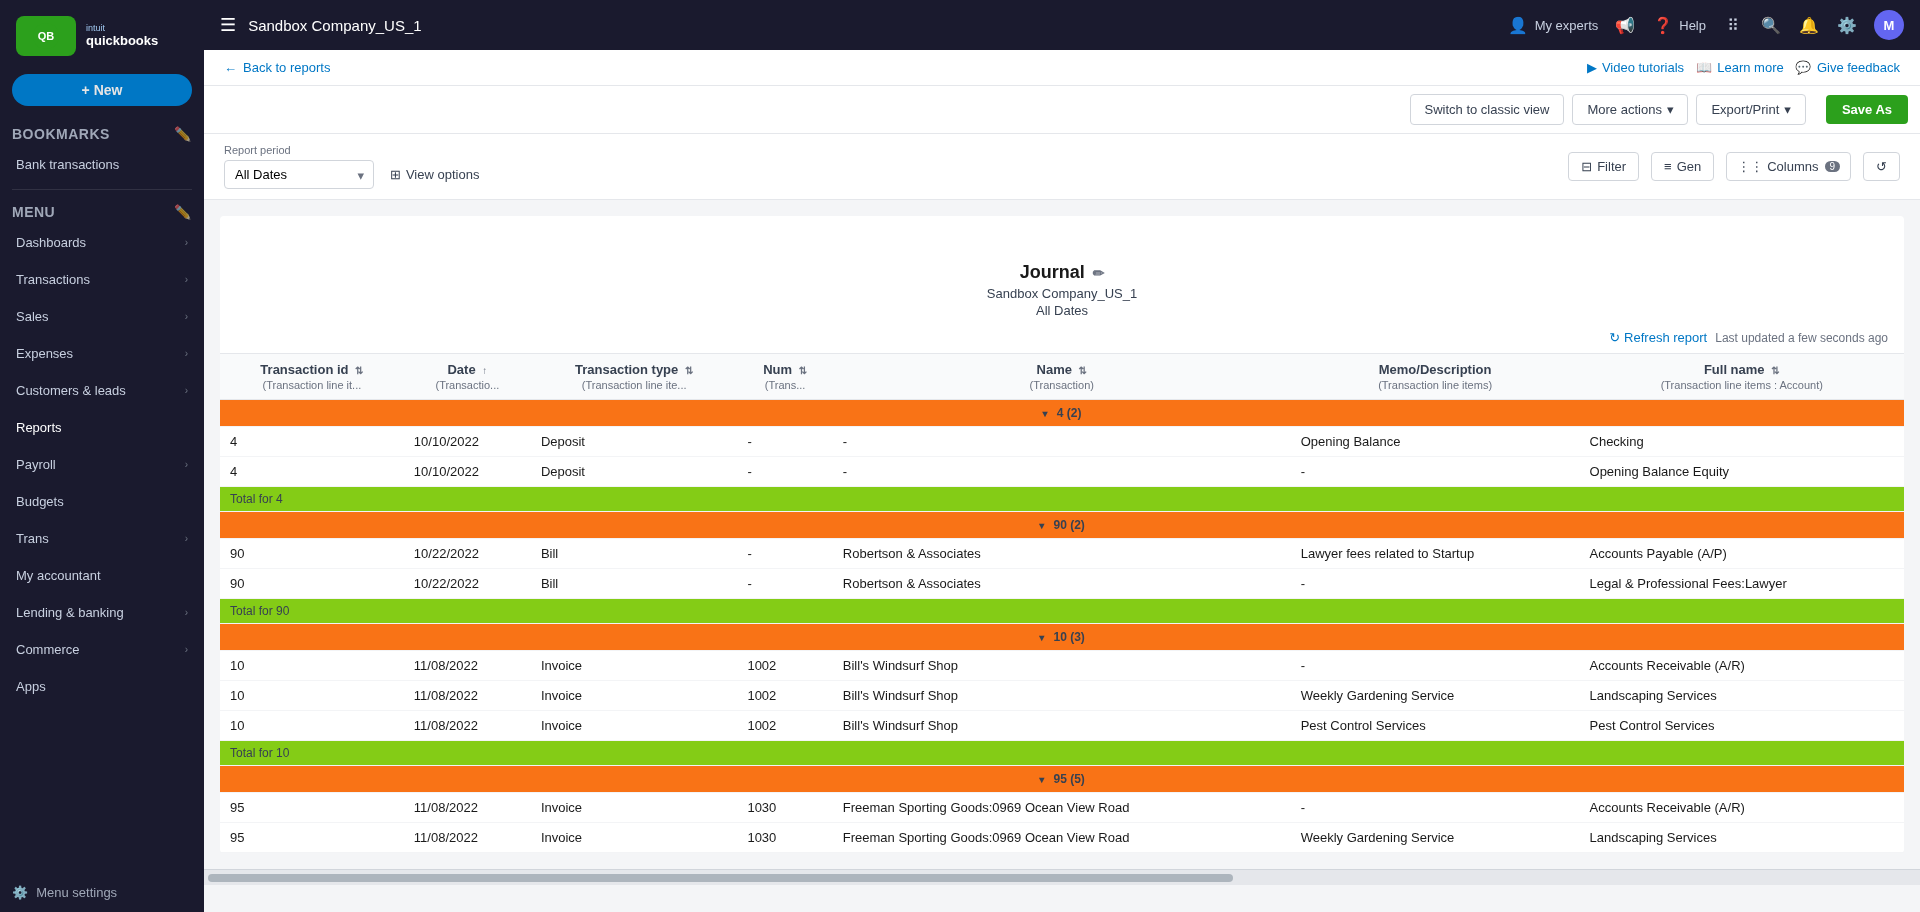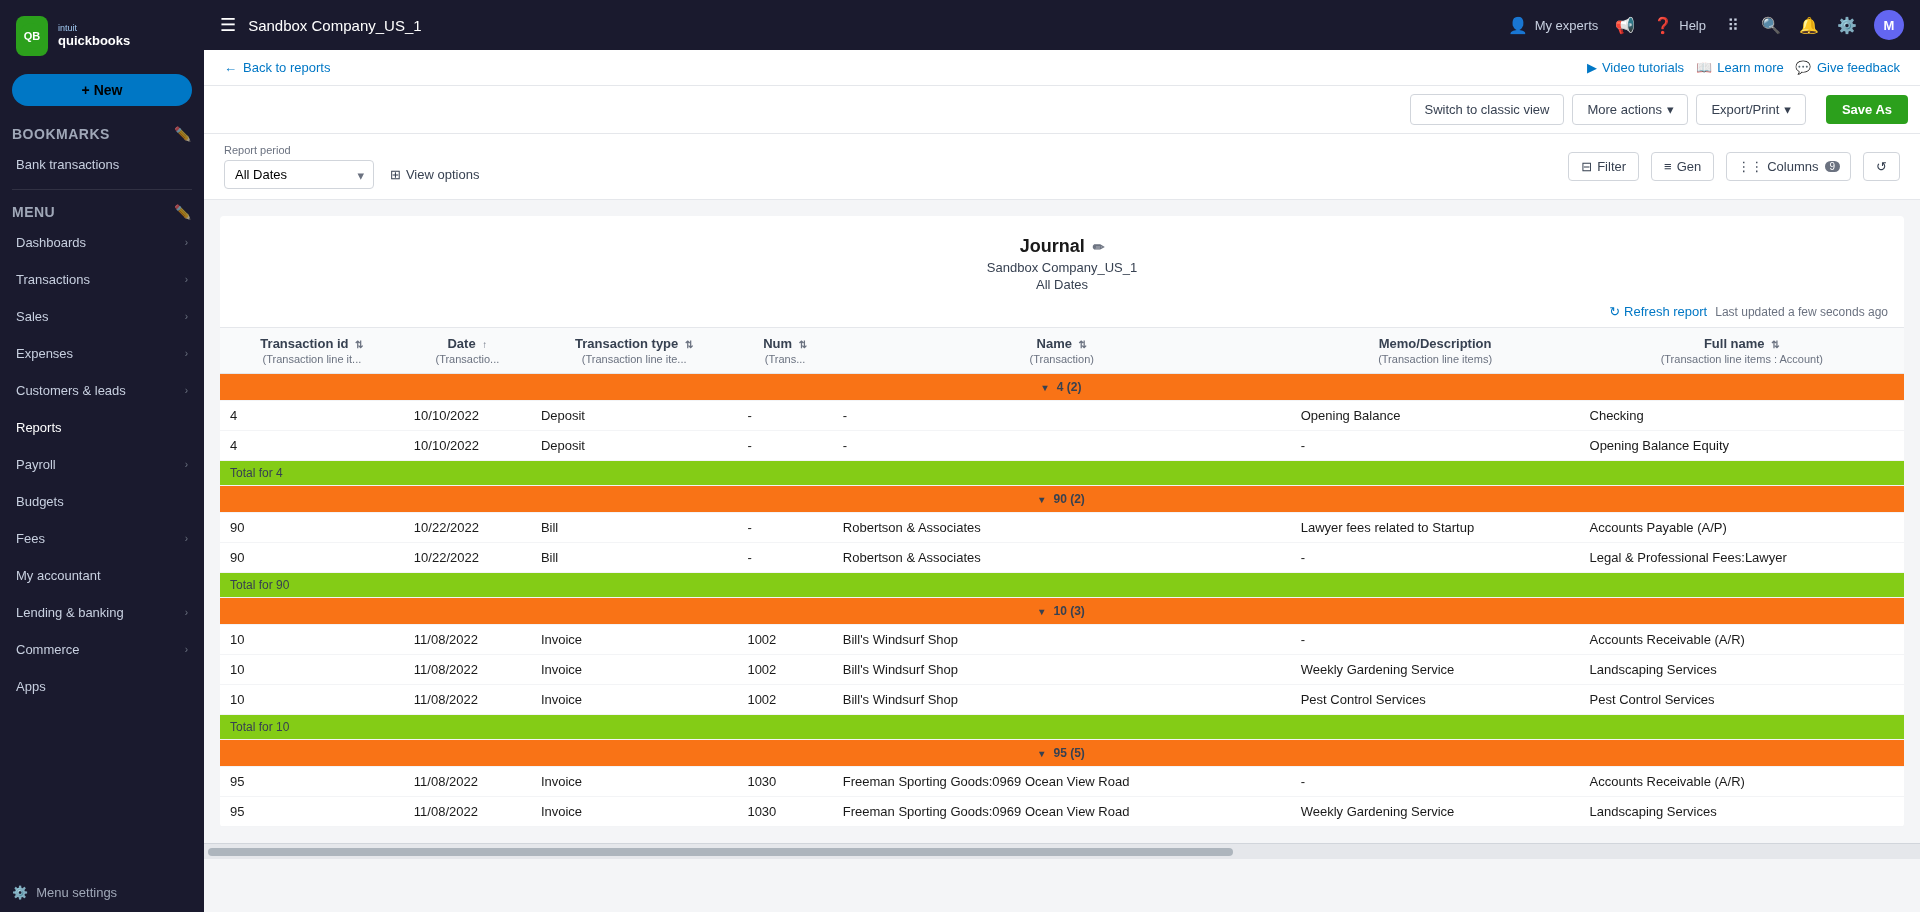--- a/index.html
+++ b/index.html
@@ -5,22 +5,22 @@
     * { box-sizing: border-box; margin: 0; padding: 0; }
     body { font-family: -apple-system, BlinkMacSystemFont, 'Segoe UI', Arial, sans-serif; font-size: 13px; background: #f4f5f7; color: #1a1a1a; overflow: hidden; }
 
     
     .app-layout { display: flex; height: 912px; }
     .sidebar { width: 204px; background: #1a1a2e; color: #fff; display: flex; flex-direction: column; flex-shrink: 0; overflow-y: auto; }
     .main-area { flex: 1; display: flex; flex-direction: column; overflow: hidden; background: #f4f5f7; }
 
     
     .sidebar-logo { padding: 16px 16px 12px; display: flex; align-items: center; gap: 10px; }
-    .logo-box { width: 32px; height: 40px; background: #2ca01c; border-radius: 8px; display: flex; align-items: center; justify-content: center; }
-    .new-btn { margin: 6px 12px 12px; background: #0077c5; color: #000000; border: none; border-radius: 20px; padding: 8px 0; width: calc(100% - 24px); cursor: pointer; font-size: 14px; font-weight: 600; }
+    .logo-box { width: 60px; height: 40px; background: #2ca01c; border-radius: 8px; display: flex; align-items: center; justify-content: center; }
+    .new-btn { margin: 6px 12px 12px; background: #0077c5; color: #e5e5e5; border: none; border-radius: 20px; padding: 8px 0; width: calc(100% - 24px); cursor: pointer; font-size: 14px; font-weight: 600; }
     
     .section-header { display: flex; align-items: center; justify-content: space-between; padding: 8px 12px 4px; color: #a0a8b8; font-size: 14px; font-weight: 700; letter-spacing: 0.5px; cursor: pointer; }
     .section-header .edit-icon { opacity: 0.6; }
     
     .sidebar-item { display: flex; align-items: center; justify-content: space-between; padding: 10px 12px; color: #c8d0e0; font-size: 13px; cursor: pointer; border-radius: 4px; margin: 1px 4px; }
     .sidebar-item.active { color: #fff; }
     .chevron-right { font-size: 10px; color: #6b7280; }
 
     .sidebar-divider { height: 1px; background: rgba(255,255,255,0.1); margin: 6px 12px; }
     
@@ -57,21 +57,21 @@
     .green-btn { border: none; background: #2ca01c; color: #fff; border-radius: 4px; padding: 7px 16px; font-size: 13px; font-weight: 600; cursor: pointer; margin-left: 12px; }
 
     
     .dropdown-menu { position: absolute; right: 80px; top: 44px; background: #fff; border: 1px solid #e5e7eb; border-radius: 6px; box-shadow: 0 4px 16px rgba(0,0,0,0.12); z-index: 100; min-width: 180px; padding: 4px 0; }
     .dropdown-item { padding: 10px 16px; font-size: 14px; cursor: pointer; color: #1a1a1a; }
 
     
     .report-area { flex: 1; overflow: auto; background: #f4f5f7; padding: 0; }
     .report-inner { background: #fff; margin: 16px; border-radius: 4px; }
     .report-header { text-align: center; padding: 20px 0 8px; }
-    .report-title { font-size: 18px; font-weight: 600; display: flex; align-items: center; justify-content: center; gap: 8px; }
+    .report-title { font-size: 18px; font-weight: 600; display: flex; align-items: center; justify-content: center; gap: 8px; margin-top: 26px; }
     .edit-pencil { cursor: pointer; color: #6b7280; font-size: 14px; }
     .report-subtitle { font-size: 13px; color: #374151; margin-top: 3px; }
     .report-dates { font-size: 13px; color: #374151; margin-top: 2px; }
     
     .refresh-row { display: flex; justify-content: flex-end; align-items: center; padding: 4px 16px 8px; gap: 8px; }
     .refresh-link { color: #0077c5; cursor: pointer; font-size: 13px; display: flex; align-items: center; gap: 4px; }
     .last-updated { color: #6b7280; font-size: 12px; }
 
     
     .report-table { width: 100%; border-collapse: collapse; font-size: 13px; }
@@ -162,21 +162,21 @@
       <span>Reports</span>
     </div>
     <div class="sidebar-item">
       <span>Payroll</span>
       <span class="chevron-right">›</span>
     </div>
     <div class="sidebar-item">
       <span>Budgets</span>
     </div>
     <div class="sidebar-item">
-      <span>Fees</span>
+      <span>Trans</span>
       <span class="chevron-right">›</span>
     </div>
     <div class="sidebar-item">
       <span>My accountant</span>
     </div>
     <div class="sidebar-item">
       <span>Lending &amp; banking</span>
       <span class="chevron-right">›</span>
     </div>
     <div class="sidebar-item">

